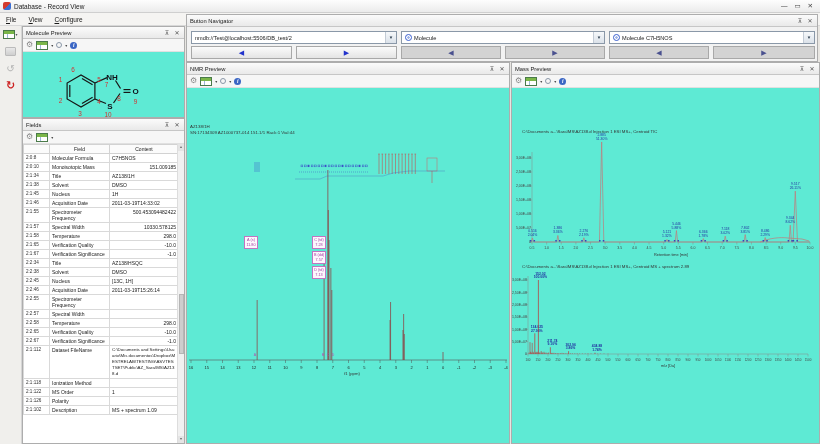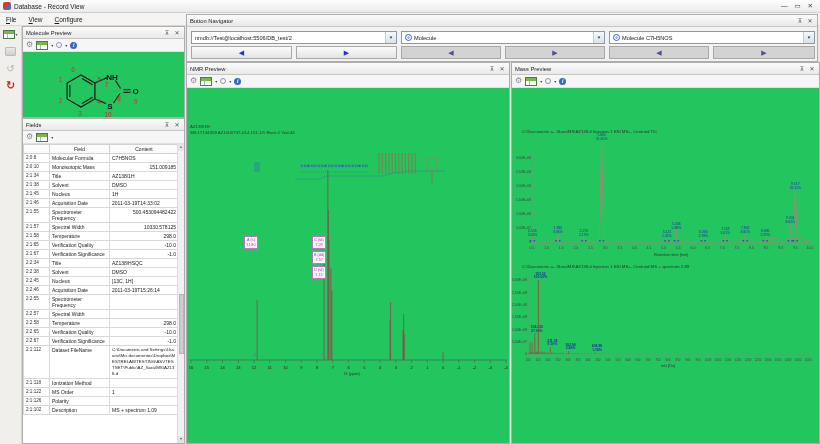--- a/index.html
+++ b/index.html
@@ -48,21 +48,21 @@
 
   
   .combo{position:absolute;height:13px;border:1px solid #8a98a8;background:#fff;font-size:5.6px;display:flex;align-items:center;padding-left:3px}
   .combo .ctext{flex:1;white-space:nowrap;overflow:hidden}
   .combo .cbtn{width:11px;height:11px;border-left:1px solid #c3cbd5;background:linear-gradient(#f6f8fa,#dbe2ea);text-align:center;font-size:4.5px;line-height:11px;color:#345}
   .mol-ic{width:7px;height:7px;border:1.8px solid #3a5fd0;border-radius:50%;margin-right:2px;flex:0 0 auto;background:radial-gradient(circle,#9fb4e8 1px,#fff 1.5px)}
   .navbtn{position:absolute;height:13px;border:1px solid #a8a8a8;background:linear-gradient(#fbfbfb,#e4e4e4);text-align:center;font-size:7px;line-height:12px;color:#2233cc;font-family:"DejaVu Sans",sans-serif}
   .navbtn.gray{background:#d3d3d3;color:#4a518f}
 
   
-  .canvas{position:absolute;left:0;right:0;bottom:0;background:#22c55e}
+  .canvas{position:absolute;left:0;right:0;bottom:0;background:#5eead4}
   .spec-head{position:absolute;left:3px;color:#333;font-size:4.4px;line-height:5.4px;white-space:nowrap}
   .pk-box{position:absolute;border:1px solid #c273c2;background:#fdf7fd;color:#a545a5;font-size:3.8px;line-height:4.6px;text-align:center;padding:1px 1px;min-width:14px}
   .chart-title{position:absolute;font-size:4.3px;color:#333;white-space:nowrap}
   svg{position:absolute;left:0;top:0}
   text{font-family:"Liberation Sans",sans-serif}
 </style>
 </head>
 <body>
 
 <div id="titlebar">

